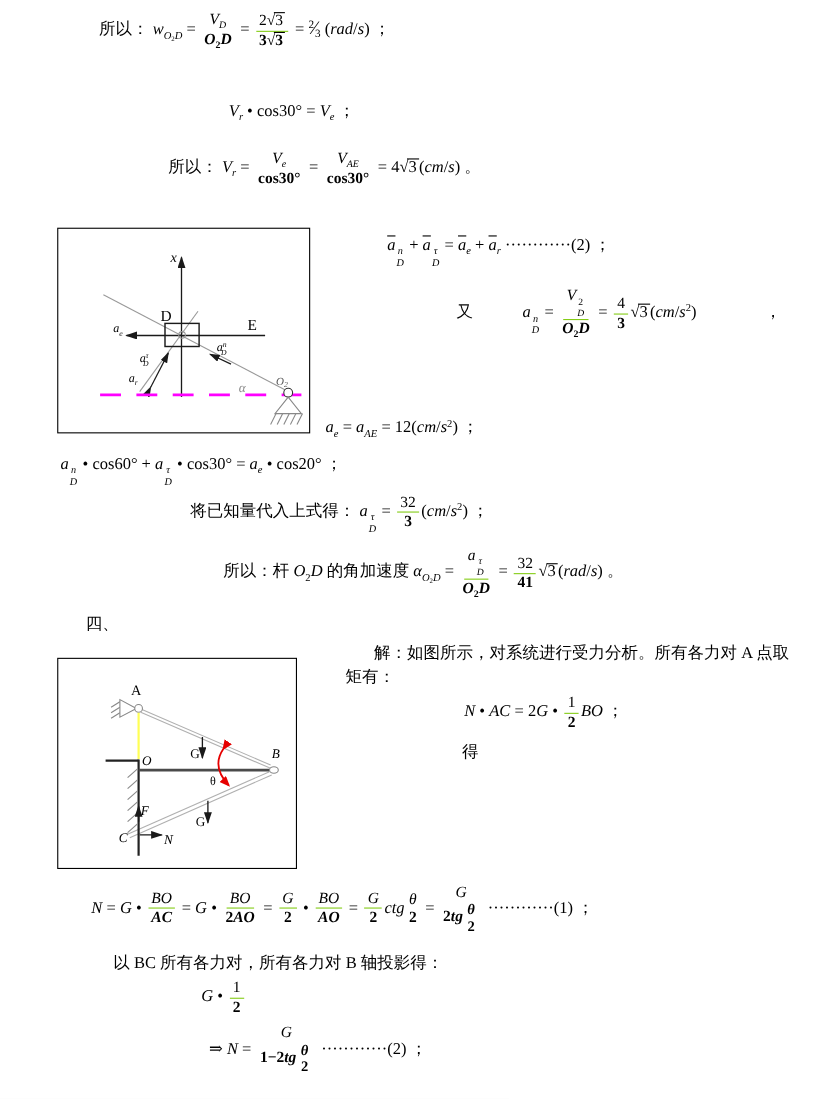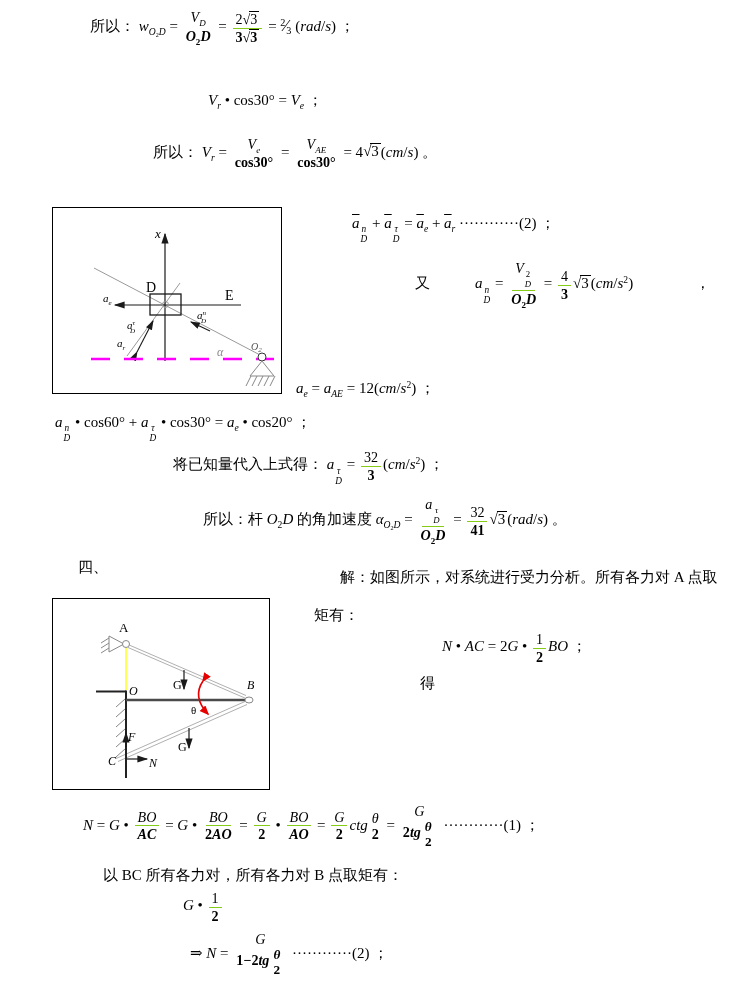--- a/index.html
+++ b/index.html
@@ -108,27 +108,27 @@
             </span></span>
           <span class="den"><span><i>O</i></span><span class="msub"><span>2</span></span><span><i>D</i></span></span>
         </span><span> = </span><span class="mfrac">
           <span class="num bar"><span>32</span></span>
           <span class="den"><span>41</span></span>
         </span><span class="msqrt"><span class="rsign">√</span><span class="rbody"><span>3</span></span></span><span>(<i>rad</i>/<i>s</i>) 。</span></span>
     </div>
   <div class="mathline" style="left:78px;  top:556px; height:22px;">
       <span class="mwrap"><span>四、</span></span>
     </div>
-  <div class="mathline" style="left:340px; top:566px; height:22px;">
+  <div class="mathline" style="left:340px; top:582px; height:22px;">
       <span class="mwrap"><span>解：如图所示，对系统进行受力分析。所有各力对 </span><span class="mtext">A</span><span> 点取</span></span>
     </div>
   <div class="mathline" style="left:278px; top:604px; height:22px;margin-left:36px;">
       <span class="mwrap"><span>矩有：</span></span>
     </div>
-  <div class="mathline" style="left:442px; top:627px; height:42px;">
+  <div class="mathline" style="left:422px; top:627px; height:42px;">
       <span class="mwrap"><span><i>N</i> • <i>AC</i> = 2<i>G</i> • </span><span class="mfrac">
           <span class="num bar"><span>1</span></span>
           <span class="den"><span>2</span></span>
         </span><span><i>BO</i> ；</span></span>
     </div>
   <div class="mathline" style="left:420px; top:672px; height:22px;">
       <span class="mwrap"><span>得</span></span>
     </div>
   <div class="mathline" style="left:83px;  top:796px; height:60px;">
       <span class="mwrap"><span><i>N</i> = <i>G</i> • </span><span class="mfrac">
@@ -151,21 +151,21 @@
           <span class="den"><span>2</span></span>
         </span><span> = </span><span class="mfrac">
           <span class="num"><span><i>G</i></span></span>
           <span class="den"><span>2<i>tg</i></span><span class="mfrac">
               <span class="num"><span><i>θ</i></span></span>
               <span class="den"><span>2</span></span>
             </span></span>
         </span><span> ············(1) ；</span></span>
     </div>
   <div class="mathline" style="left:103px; top:864px; height:22px;">
-      <span class="mwrap"><span>以 </span><span class="mtext">BC</span><span> 所有各力对，所有各力对 </span><span class="mtext">B</span><span> 点取矩有：</span></span>
+      <span class="mwrap"><span>以 </span><span class="mtext">BC</span><span> 所有各力对，所有各力对 </span><span class="mtext">B</span><span> 轴投影得：</span></span>
     </div>
   <div class="mathline" style="left:183px; top:886px; height:42px;">
       <span class="mwrap"><span><i>G</i> • </span><span class="mfrac">
           <span class="num bar"><span>1</span></span>
           <span class="den"><span>2</span></span>
         </span></span>
     </div>
   <div class="mathline" style="left:190px; top:922px; height:64px;">
       <span class="mwrap"><span>⇒ <i>N</i> = </span><span class="mfrac">
           <span class="num"><span><i>G</i></span></span>

